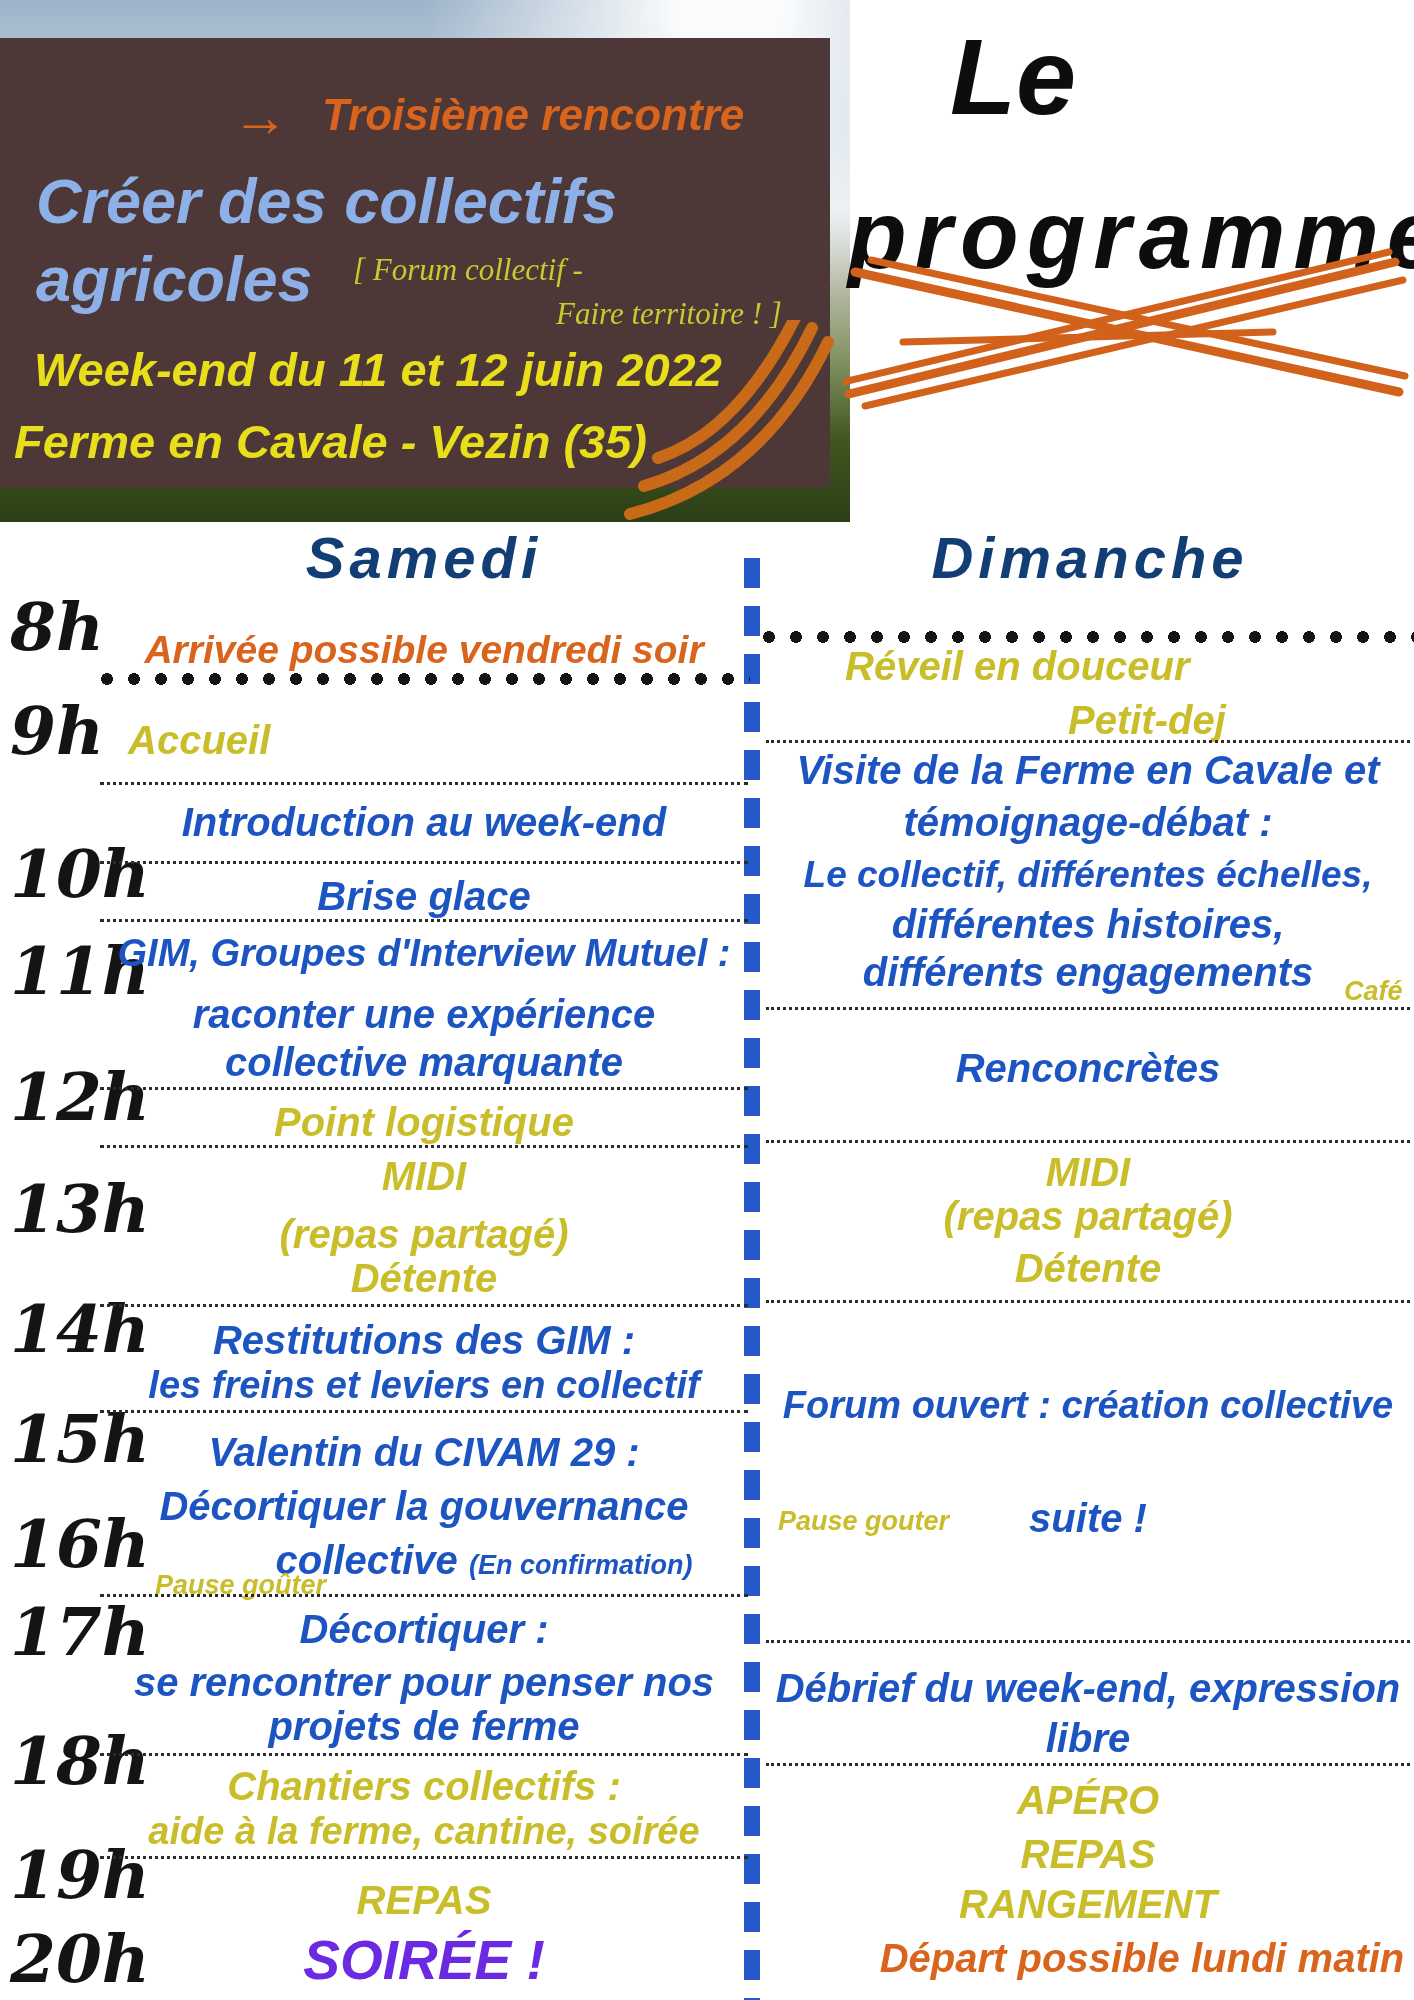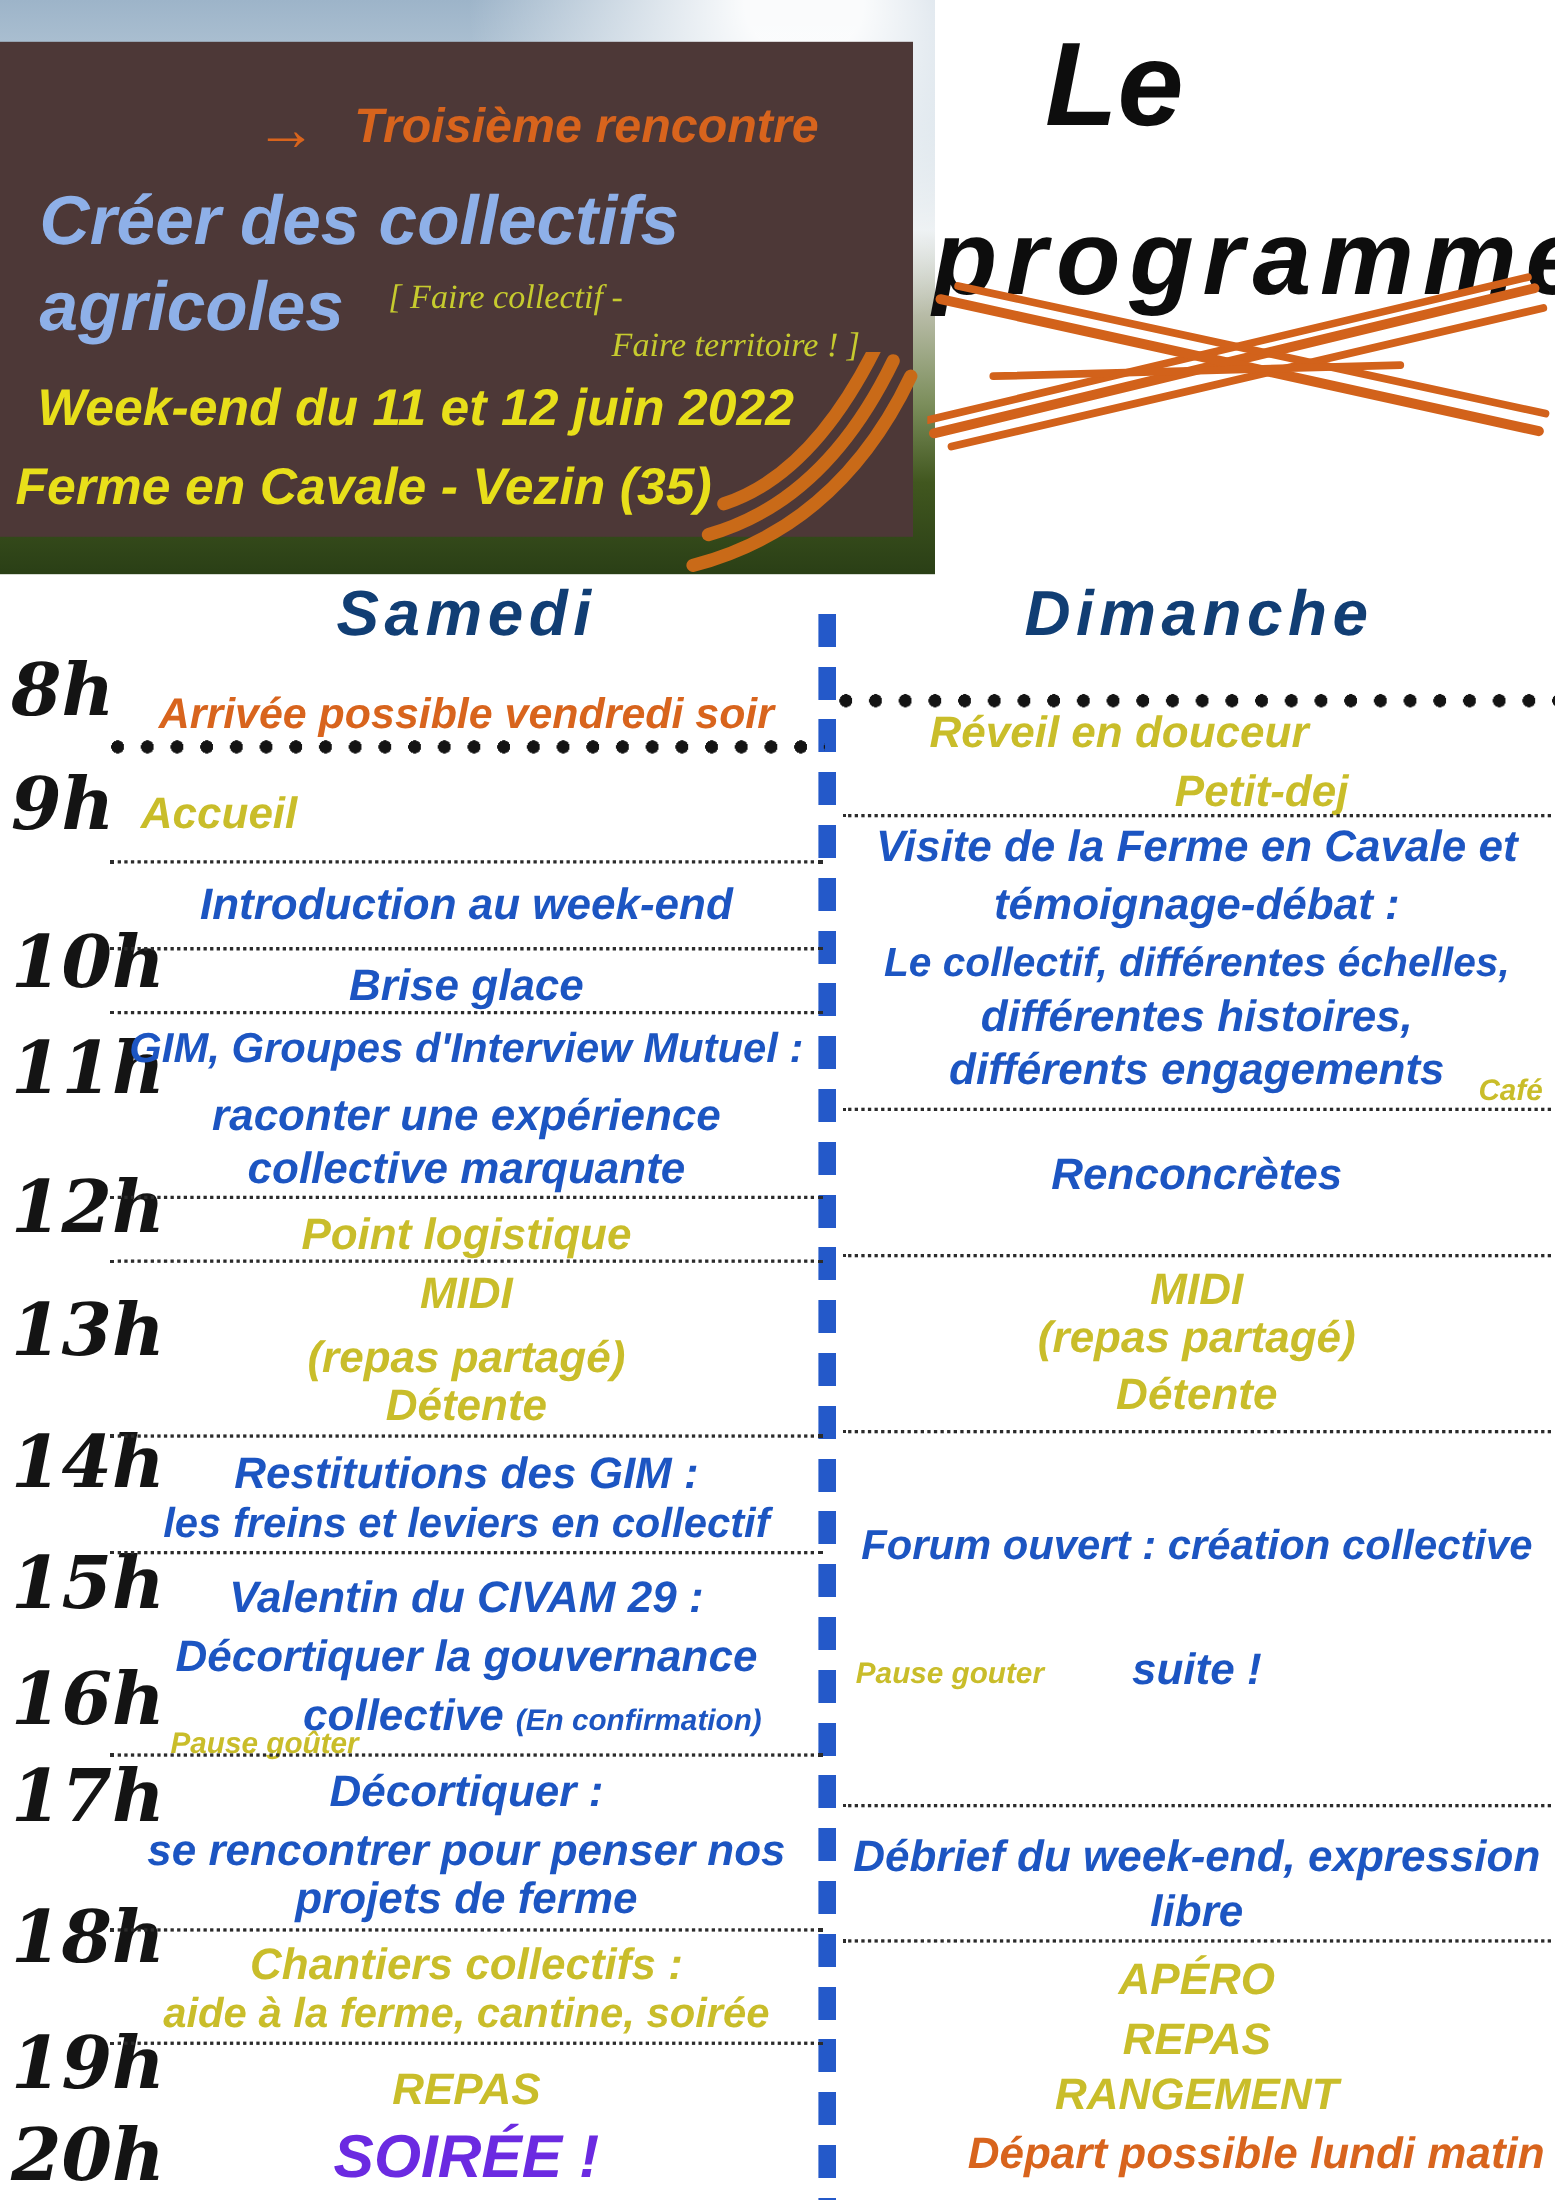--- a/index.html
+++ b/index.html
@@ -53,21 +53,21 @@
 <div class="page">
 
   <div class="abs hero">
     <div class="abs brownbox">
       <div class="abs kicker-arrow bi">→</div>
       <div class="abs kicker bi nw">Troisième rencontre</div>
       <div class="abs hero-title bi">
         <div class="nw">Créer des collectifs</div>
         <div class="nw">agricoles</div>
       </div>
-      <div class="abs hero-sub nw" style="left:353px;top:214px;">[ Faire collectif -</div>
+      <div class="abs hero-sub nw" style="left:353px;top:214px;">[ Forum collectif -</div>
       <div class="abs hero-sub nw" style="left:556px;top:258px;">Faire territoire ! ]</div>
       <div class="abs hero-date bi nw">Week-end du 11 et 12 juin 2022</div>
       <div class="abs hero-loc bi nw">Ferme en Cavale - Vezin (35)</div>
       <svg class="abs swoosh" width="250" height="210" viewBox="0 0 250 210">
         <path d="M 242,22 Q 176,160 44,194" fill="none" stroke="#c96a18" stroke-width="12" stroke-linecap="round"></path>
         <path d="M 226,8 Q 164,136 58,166" fill="none" stroke="#c96a18" stroke-width="12" stroke-linecap="round"></path>
         <path d="M 210,-4 Q 152,112 72,138" fill="none" stroke="#c96a18" stroke-width="12" stroke-linecap="round"></path>
       </svg>
     </div>
   </div>

